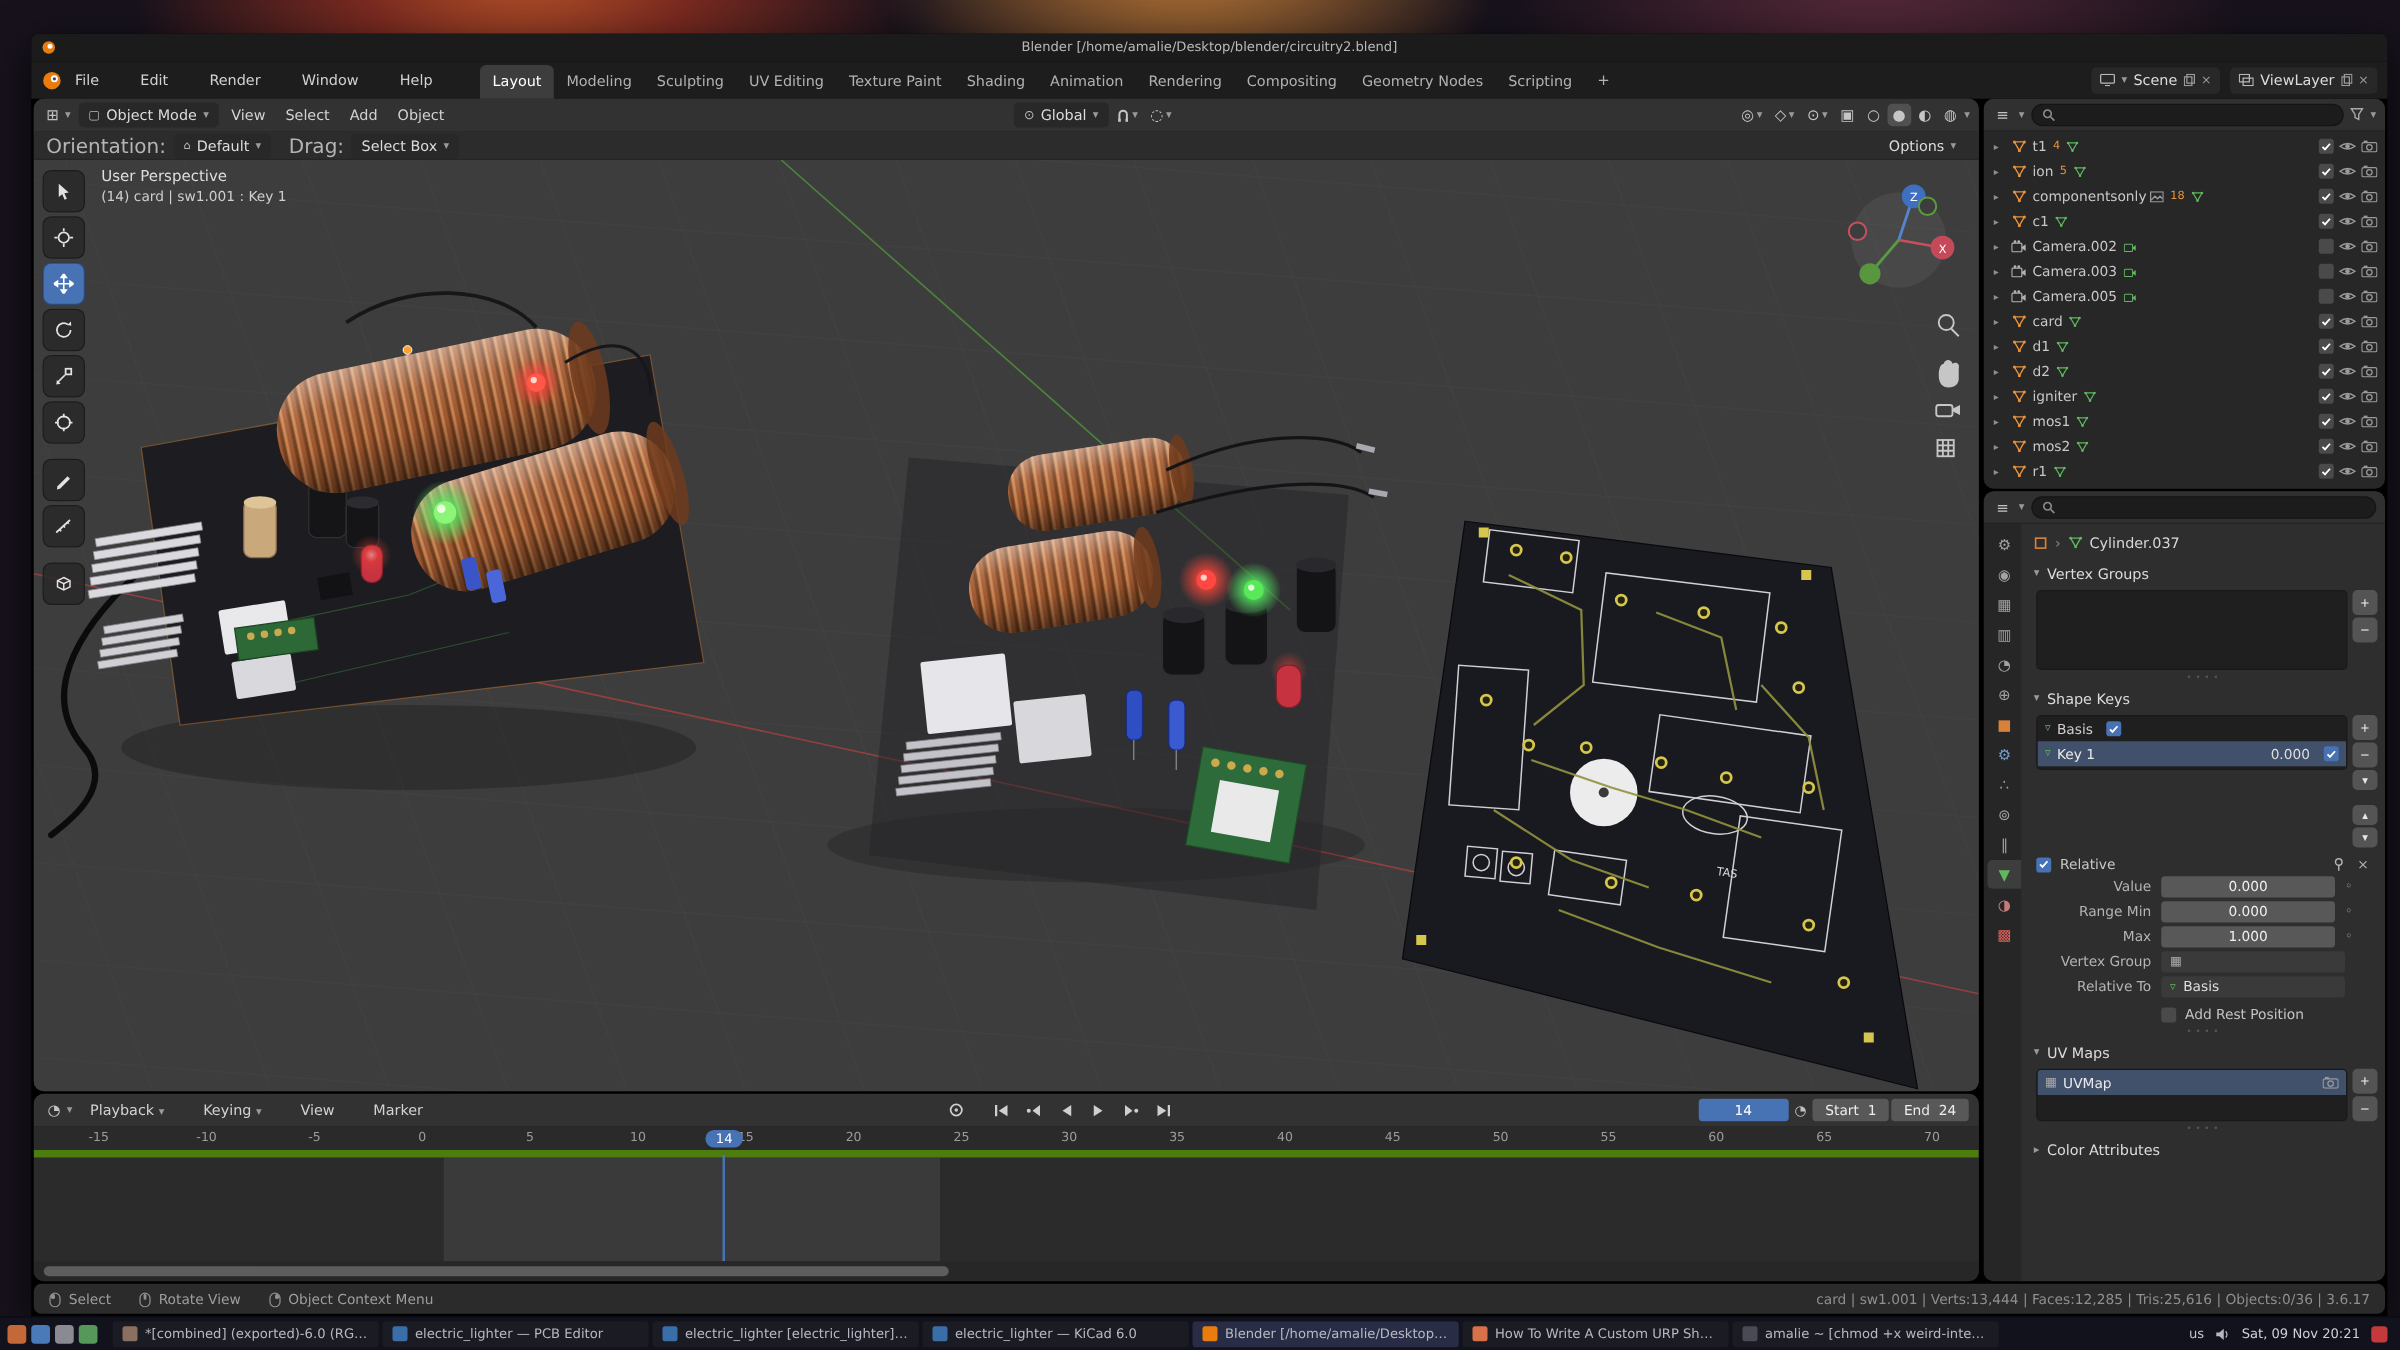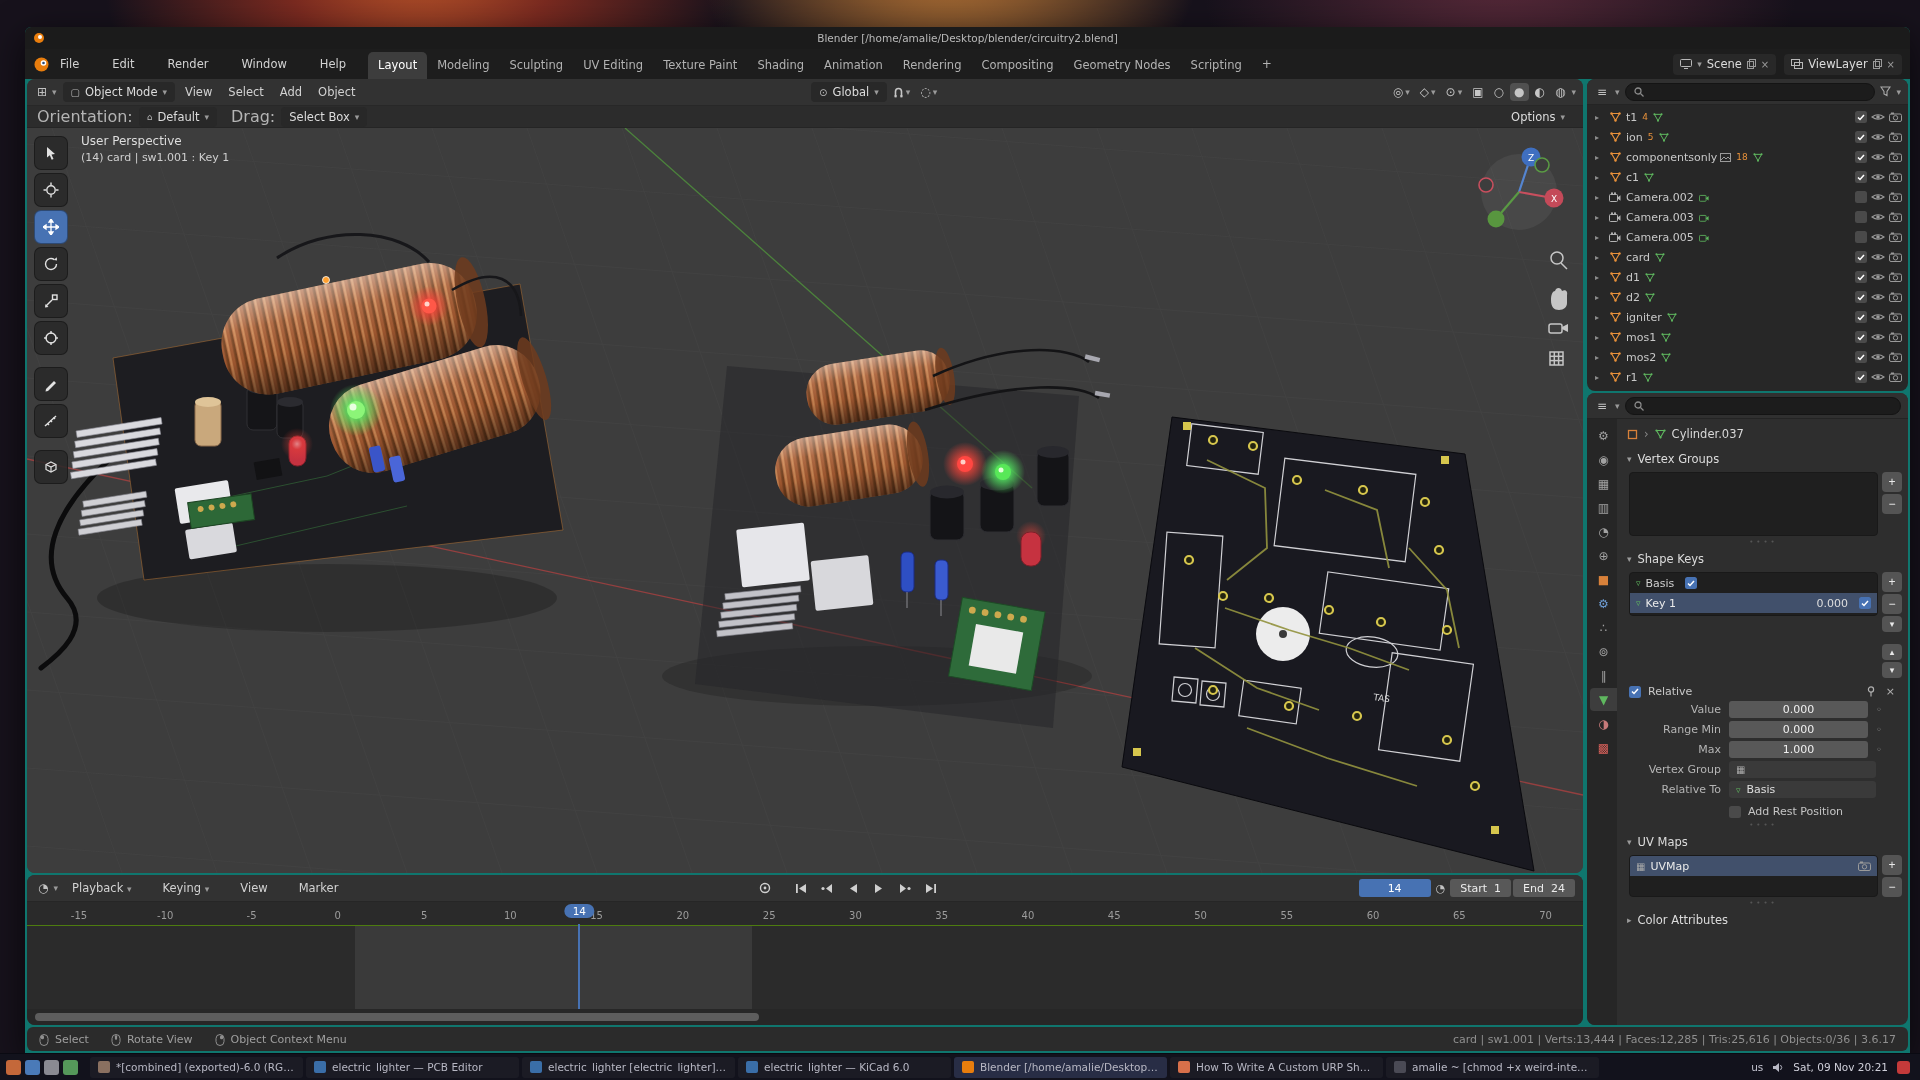--- a/index.html
+++ b/index.html
@@ -2,28 +2,28 @@
 <html><head>
 <meta charset="utf-8">
 <style>
 *{margin:0;padding:0;box-sizing:border-box;}
 html,body{width:1920px;height:1080px;overflow:hidden;background:#141018;font-family:"DejaVu Sans",sans-serif;}
 .flex{flex:1;}
 .desktop-bg{position:absolute;inset:0;
  background:radial-gradient(circle at 420px -60px,#c05a2a 0,#7a2a20 140px,rgba(0,0,0,0) 320px),
  radial-gradient(circle at 950px -90px,#d98a3a 0,rgba(0,0,0,0) 260px),
  radial-gradient(circle at 1500px -50px,#5a2a3a 0,rgba(0,0,0,0) 300px),#17121c;}
-.window{position:absolute;left:25px;top:27px;width:1885px;height:1026px;background:#0f766e;border-radius:6px 6px 0 0;box-shadow:0 10px 36px rgba(0,0,0,.65);}
+.window{position:absolute;left:25px;top:27px;width:1885px;height:1026px;background:#000000;border-radius:6px 6px 0 0;box-shadow:0 10px 36px rgba(0,0,0,.65);}
 
 .titlebar{position:absolute;left:0;top:0;right:0;height:22px;background:#1b1b1b;border-radius:6px 6px 0 0;display:flex;align-items:center;justify-content:center;}
 .titlebar .t{font-size:10.5px;color:#b9b9b9;}
 .titlebar .app-ico{position:absolute;left:8px;top:5px;}
 .topbar{position:absolute;left:0;top:22px;right:0;height:30px;background:#1d1d1d;display:flex;align-items:center;padding:0 8px;gap:2px;}
 .menu{padding:3px 8px;font-size:11.5px;color:#d2d2d2;border-radius:4px;white-space:nowrap;}
-.ws-tabs{display:flex;align-items:flex-end;margin-left:12px;height:30px;}
+.ws-tabs{display:flex;align-items:flex-end;margin-left:28px;height:30px;}
 .ws{padding:6px 10px 7px;font-size:11.5px;color:#b2b2b2;border-radius:5px 5px 0 0;white-space:nowrap;}
 .ws.active{background:#3d3d3d;color:#fff;}
 .ws-add{padding:4px 8px;color:#b2b2b2;font-size:12px;}
 .idfield{display:flex;align-items:center;background:#282828;border-radius:4px;padding:2px 7px;gap:5px;font-size:11.5px;color:#dcdcdc;height:21px;white-space:nowrap;}
 .idfield .mini{color:#9a9a9a;font-size:10px;}
 
 .vp-area{position:absolute;left:2px;top:52px;width:1556px;height:794px;border-radius:8px;overflow:hidden;background:#3d3d3d;}
 .vp-header{height:27px;background:#323232;display:flex;align-items:center;padding:0 7px;gap:2px;border-bottom:1px solid #282828;}
 .ed-ico{color:#c2c2c2;font-size:12px;padding:2px 3px;}
 .car{color:#9a9a9a;font-size:9px;}
@@ -42,21 +42,21 @@
 .tool.active{background:#4772b3;}
 .tool.gap{margin-top:9px;}
 
 .timeline{position:absolute;left:2px;top:848px;width:1556px;height:150px;border-radius:8px;overflow:hidden;background:#303030;}
 .tl-header{height:27px;background:#323232;display:flex;align-items:center;padding:0 8px;gap:2px;border-bottom:1px solid #262626;}
 .transport{display:flex;align-items:center;gap:2px;margin:0 10px;}
 .tbtn{width:24px;height:20px;display:flex;align-items:center;justify-content:center;border-radius:4px;}
 .tl-field{display:flex;align-items:center;gap:7px;background:#585858;border-radius:3px;padding:2px 10px;font-size:11px;color:#ececec;height:18px;white-space:nowrap;}
 .tl-field.frame{background:#4772b3;color:#fff;min-width:72px;justify-content:center;}
 .tl-body{position:relative;height:123px;}
-.ruler{position:absolute;top:0;left:0;right:0;height:24px;background:#2a2a2a;border-bottom:1px solid #4d7c0f;}
+.ruler{position:absolute;top:0;left:0;right:0;height:24px;background:#2a2a2a;border-bottom:6px solid #4d7c0f;}
 .tick{position:absolute;bottom:4px;transform:translateX(-50%);font-size:10px;color:#9c9c9c;}
 .channels{position:absolute;top:24px;bottom:16px;left:0;right:0;background:#2b2b2b;}
 #range-band{position:absolute;top:0;bottom:0;background:#3a3a3a;}
 #playhead{position:absolute;top:1px;bottom:16px;width:0;}
 .ph-badge{position:absolute;top:1px;left:0;transform:translateX(-50%);background:#4772b3;color:#fff;font-size:10.5px;padding:1px 8px;border-radius:9px;}
 .ph-line{position:absolute;top:21px;bottom:0;left:-1px;width:2px;background:#4772b3;}
 .hscroll{position:absolute;left:0;right:0;bottom:0;height:16px;background:#272727;}
 .hthumb{position:absolute;left:8px;top:4px;width:724px;height:8px;border-radius:4px;background:#5d5d5d;}
 
 .outliner{position:absolute;left:1562px;top:52px;width:321px;height:312px;border-radius:8px;overflow:hidden;background:#272727;}

